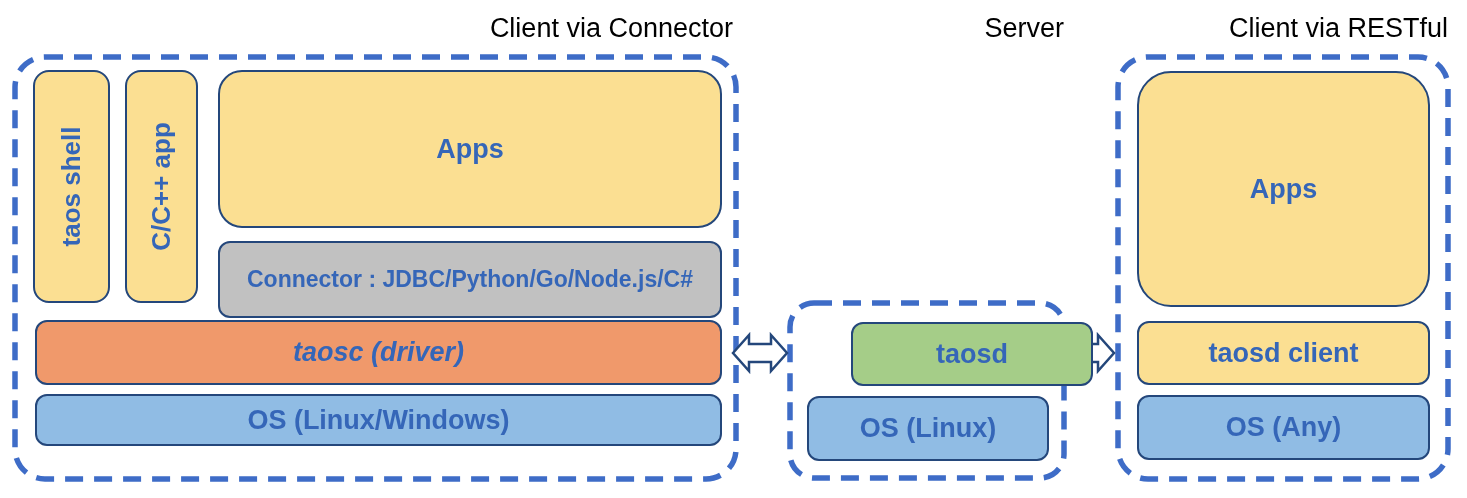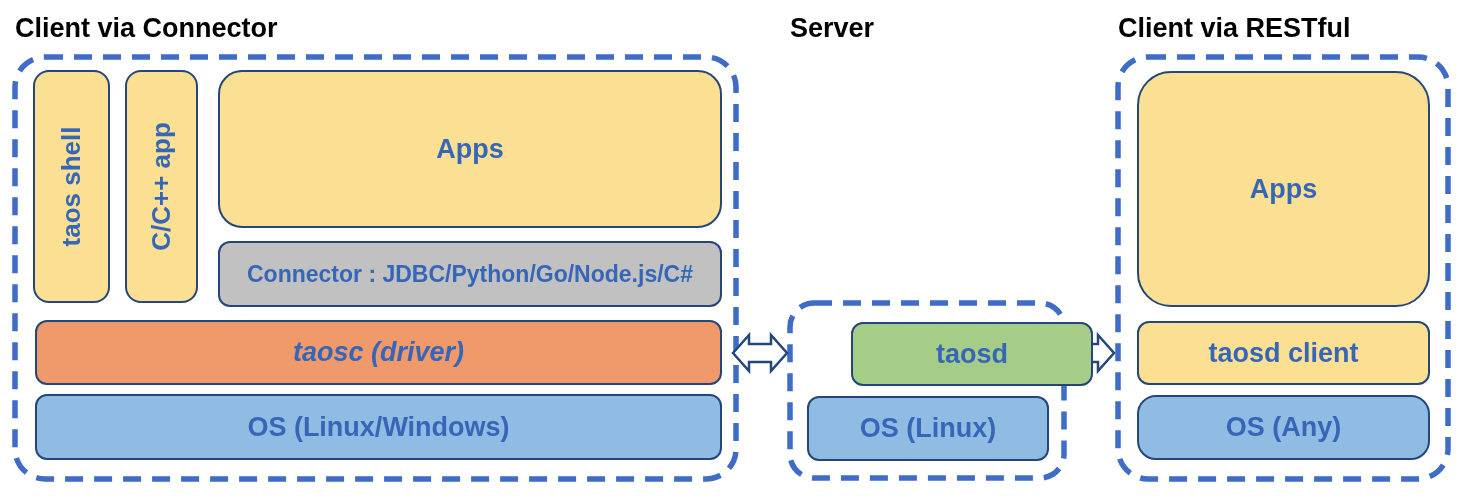--- a/index.html
+++ b/index.html
@@ -10,23 +10,23 @@
   body {
     width: 1467px;
     height: 498px;
     position: relative;
     overflow: hidden;
     font-family: "Liberation Sans", sans-serif;
   }
   .section-title {
     position: absolute;
     top: 12px;
-    text-align: left;
+    text-align: right;
     font-size: 27px;
-    font-weight: bold;
+    font-weight: normal;
     color: #000000;
     line-height: 32px;
   }
   .box {
     position: absolute;
     border: 2.5px solid var(--box_border);
     display: flex;
     align-items: center;
     justify-content: center;
     box-sizing: border-box;
@@ -79,29 +79,29 @@
 </div>
 
 <div class="box yellow r16" style="left:125px; top:70px; width:73px; height:233px;">
   <span class="vertical-label">C/C++ app</span>
 </div>
 
 <div class="box yellow r24" style="left:218px; top:70px; width:504px; height:158px;">
   <span>Apps</span>
 </div>
 
-<div class="box gray r12" style="left:218px; top:241px; width:504px; height:66px;">
+<div class="box gray r12" style="left:218px; top:241px; width:504px; height:77px;">
   <span class="connector-label">Connector : JDBC/Python/Go/Node.js/C#</span>
 </div>
 
 <div class="box orange r12" style="left:35px; top:320px; width:687px; height:65px;">
   <span>taosc (driver)</span>
 </div>
 
-<div class="box blue r12" style="left:35px; top:394px; width:687px; height:66px;">
+<div class="box blue r12" style="left:35px; top:394px; width:687px; height:52px;">
   <span>OS (Linux/Windows)</span>
 </div>
 
 <svg style="left:731px; top:327px;" width="58" height="52" viewBox="0 0 58 52">
   <polygon points="2,26 18,8 18,17 40,17 40,8 56,26 40,44 40,35 18,35 18,44" fill="#ffffff" stroke="var(--box_border)" stroke-width="2.5" stroke-linejoin="miter"></polygon>
 </svg>
 
 <svg style="left:1058px; top:327px;" width="58" height="52" viewBox="0 0 58 52">
   <polygon points="2,26 18,8 18,17 40,17 40,8 56,26 40,44 40,35 18,35 18,44" fill="#ffffff" stroke="var(--box_border)" stroke-width="2.5" stroke-linejoin="miter"></polygon>
 </svg>
@@ -117,15 +117,15 @@
 <div class="box yellow r34" style="left:1137px; top:71px; width:293px; height:236px;">
   <div class="two-line">
     <div>Apps</div>
   </div>
 </div>
 
 <div class="box yellow r12" style="left:1137px; top:321px; width:293px; height:64px;">
   <span>taosd client</span>
 </div>
 
-<div class="box blue r12" style="left:1137px; top:395px; width:293px; height:65px;border-radius:19px;">
+<div class="box blue r12" style="left:1137px; top:395px; width:293px; height:65px;">
   <span>OS (Any)</span>
 </div>
 
 </body></html>

